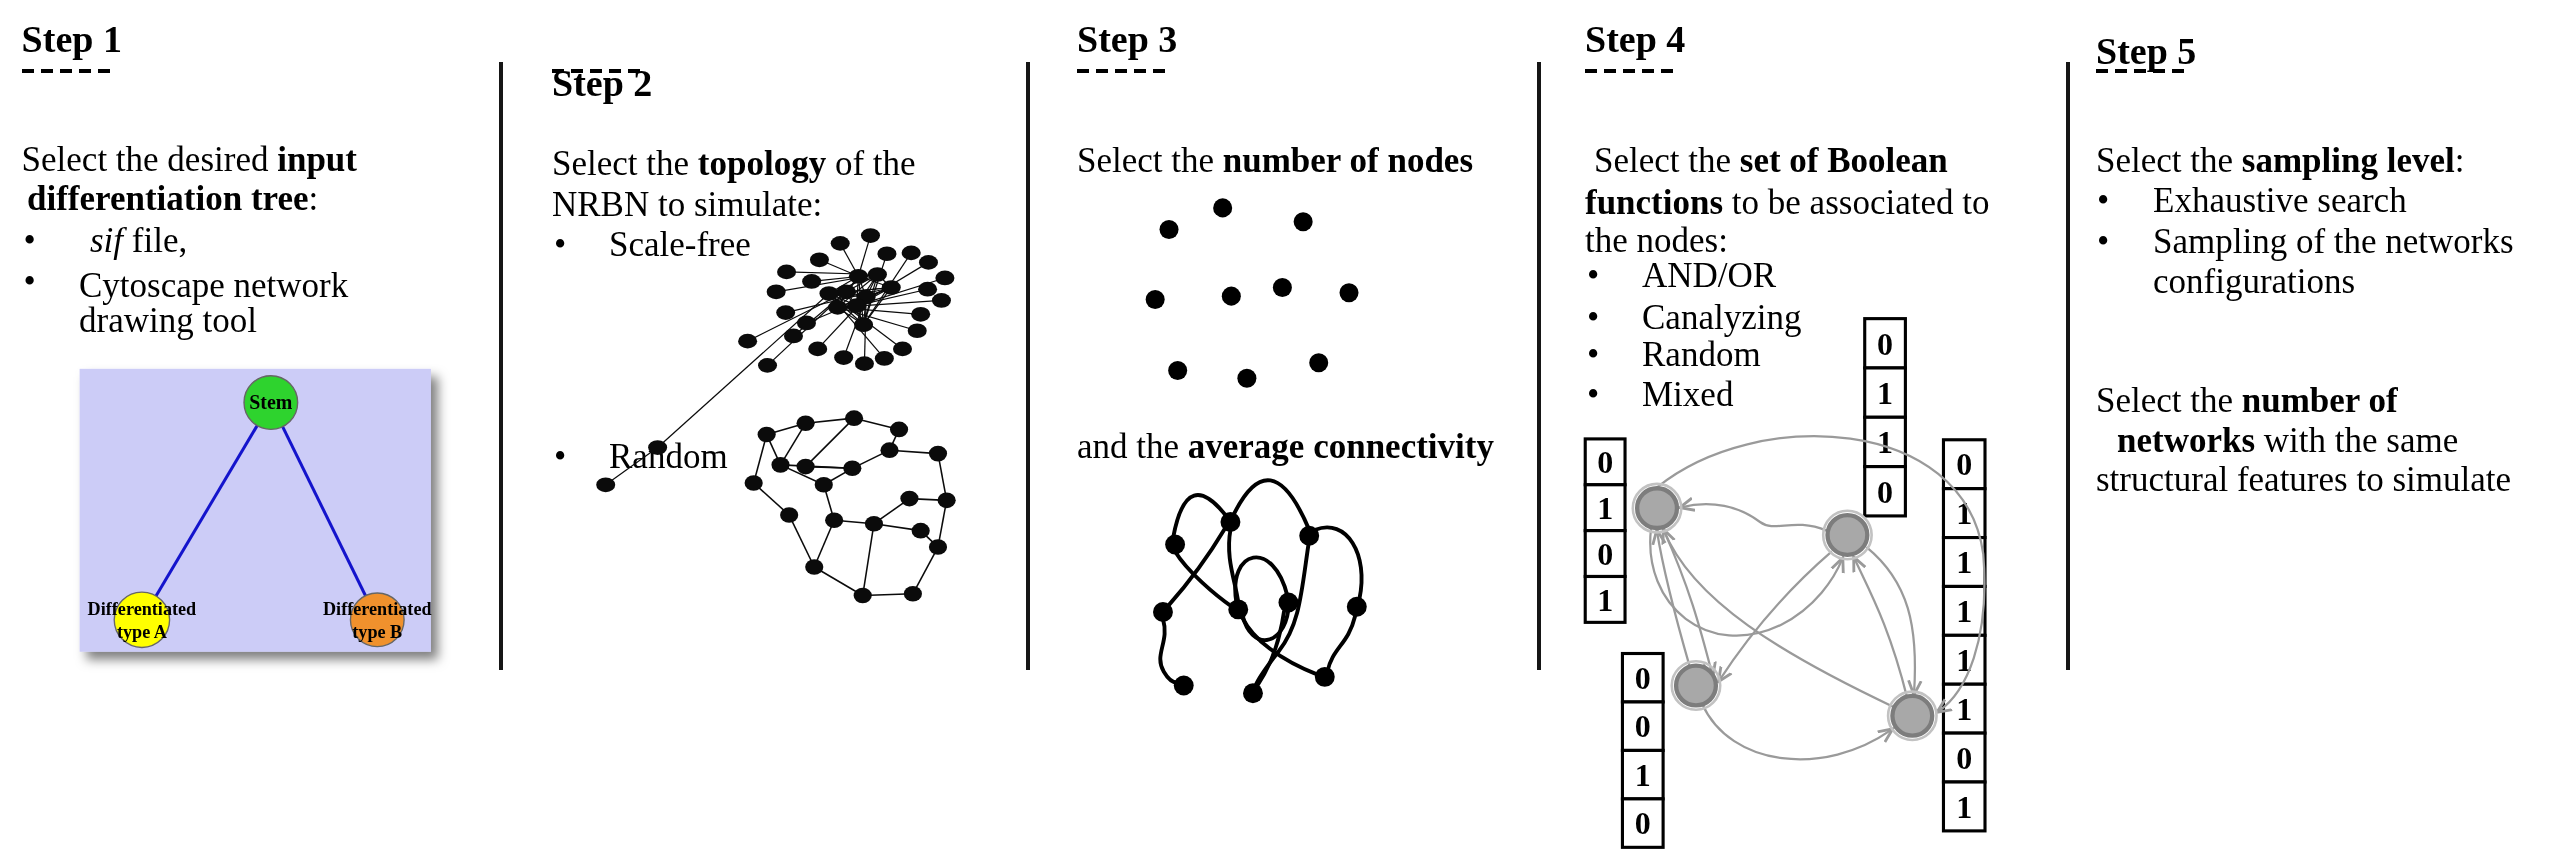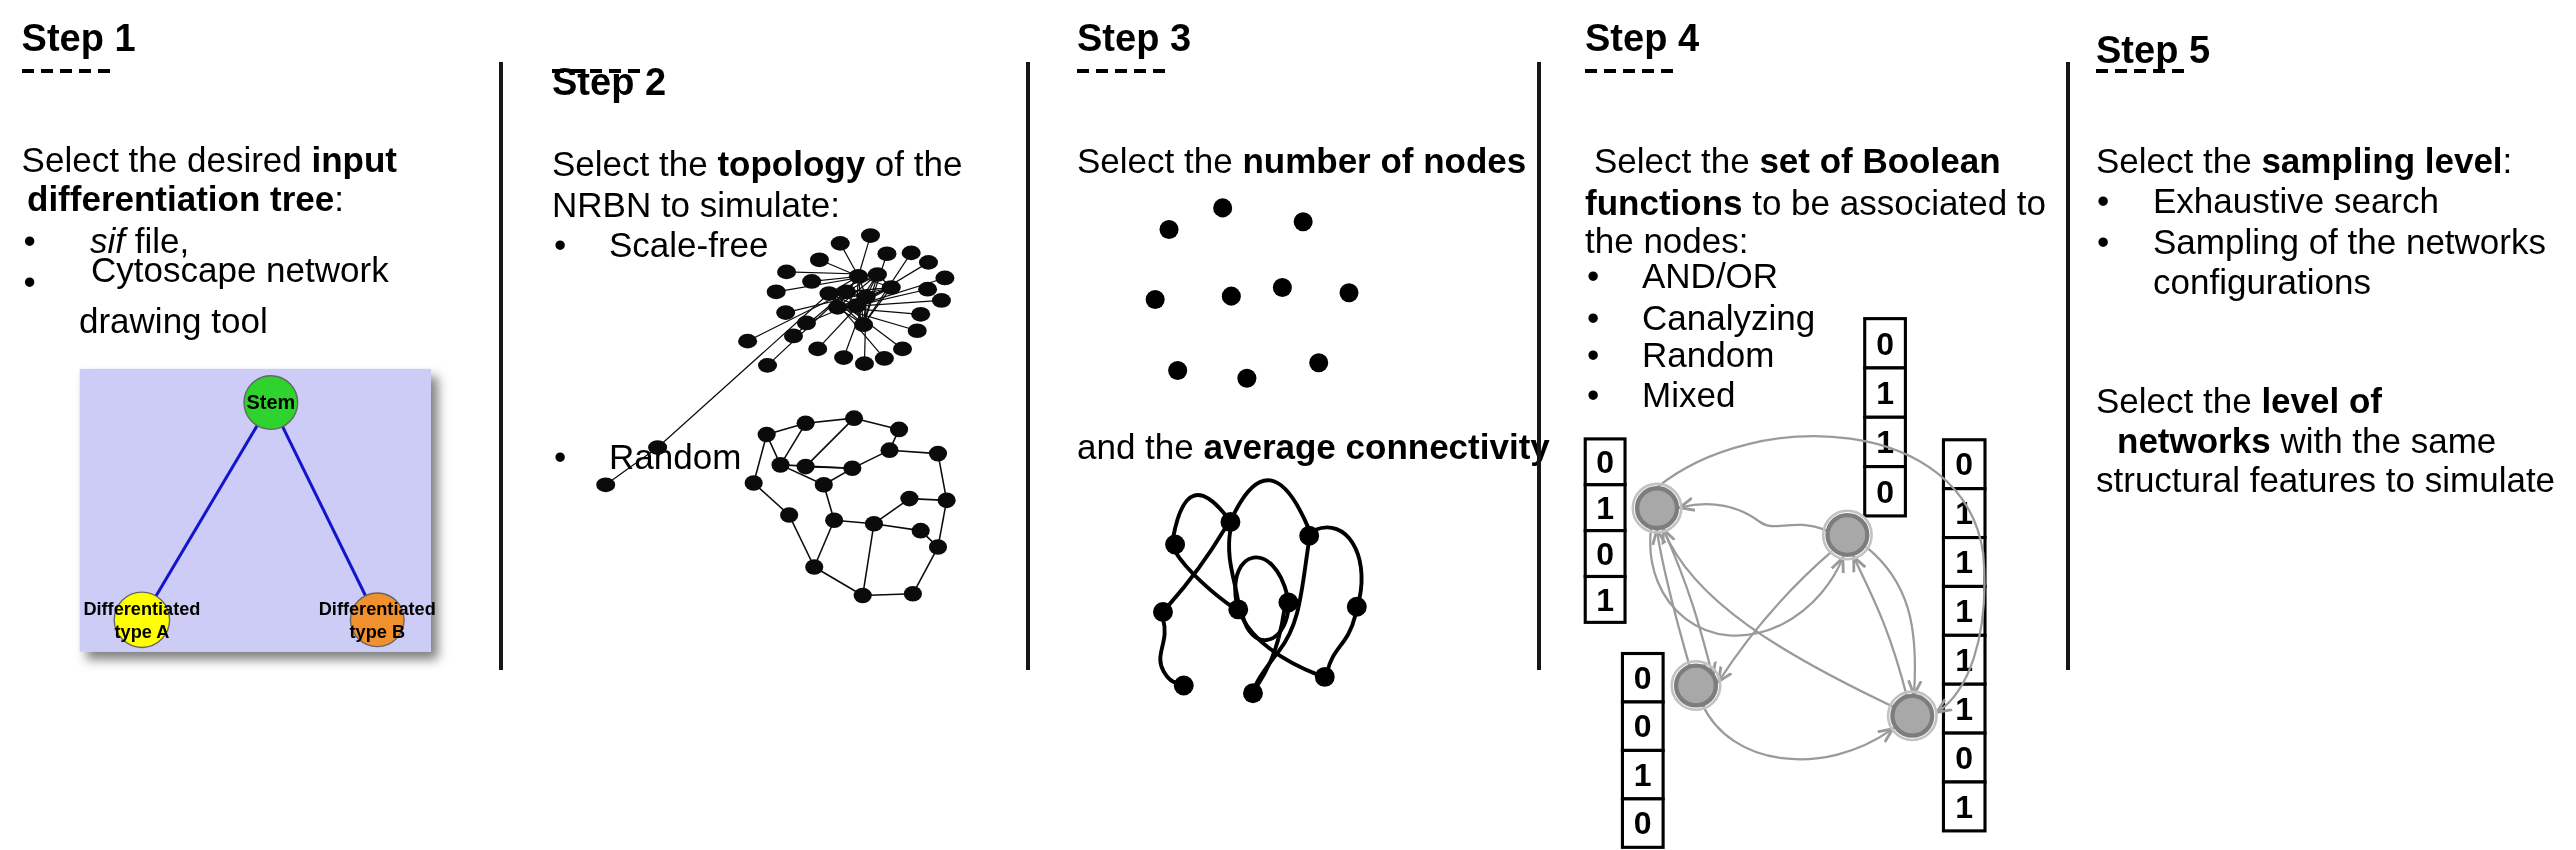--- a/index.html
+++ b/index.html
@@ -1,17 +1,17 @@
 <!DOCTYPE html>
 <html style="font-size:14px"><head>
 <meta charset="utf-8">
 <style>
   html,body{margin:0;padding:0;background:#fff;}
   body{width:2576px;height:851px;overflow:hidden;}
-  #canvas{position:relative;width:2576px;height:805px;font-family:Liberation Sans, sans-serif;color:#000;}
+  #canvas{position:relative;width:2576px;height:805px;font-family:Liberation Serif, serif;color:#000;}
   .step-title{position:absolute;top:17.3px;font-size:38px;font-weight:bold;white-space:nowrap;}
   .dashes{position:absolute;top:69px;display:flex;gap:7px;}
   .dash{width:12px;height:4.3px;background:#000;}
   .line{position:absolute;font-size:35px;white-space:nowrap;}
   .line .b{font-weight:bold;}
   .line .i{font-style:italic;margin-left:11px;}
   .bullet-dot{position:absolute;font-size:35px;}
   .divider{position:absolute;width:3.5px;background:#161616;}
   svg{position:absolute;left:0;top:0;}
 </style>
@@ -26,21 +26,21 @@
         <div class="dash"></div>
         <div class="dash"></div>
         <div class="dash"></div>
         <div class="dash"></div>
       </div>
       <div class="line" style="left: 21.6px; top: 140px;"><span>Select the desired </span><span class="b">input</span></div>
       <div class="line" style="left: 27px; top: 179px;"><span class="b">differentiation tree</span><span>:</span></div>
       <div class="bullet-dot" style="left: 23.4px; top: 221px;">•</div>
       <div class="line" style="left: 79px; top: 221px;"><span class="i">sif</span><span> file,</span></div>
       <div class="bullet-dot" style="left: 23.4px; top: 262px;">•</div>
-      <div class="line" style="left: 79px; top: 250px; margin-left: 12px;"><span>Cytoscape network</span></div>
+      <div class="line" style="left: 79px; top: 266px;"><span>Cytoscape network</span></div>
       <div class="line" style="left: 79px; top: 301px;"><span>drawing tool</span></div>
     </div>
     <div>
       <div class="step-title" style="left: 552px; margin-top: 44px;">Step 2</div>
       <div class="dashes" style="left: 552px;">
         <div class="dash"></div>
         <div class="dash"></div>
         <div class="dash"></div>
         <div class="dash"></div>
         <div class="dash"></div>
@@ -93,21 +93,21 @@
         <div class="dash"></div>
         <div class="dash"></div>
         <div class="dash"></div>
       </div>
       <div class="line" style="left: 2096px; top: 141px;"><span>Select the </span><span class="b">sampling level</span><span>:</span></div>
       <div class="bullet-dot" style="left: 2097px; top: 181px;">•</div>
       <div class="line" style="left: 2153px; top: 181px;"><span>Exhaustive search</span></div>
       <div class="bullet-dot" style="left: 2097px; top: 222px;">•</div>
       <div class="line" style="left: 2153px; top: 222px;"><span>Sampling of the networks</span></div>
       <div class="line" style="left: 2153px; top: 262px;"><span>configurations</span></div>
-      <div class="line" style="left: 2096px; top: 381px;"><span>Select the </span><span class="b">level of</span></div>
+      <div class="line" style="left: 2096px; top: 381px;"><span>Select the </span><span class="b">number of</span></div>
       <div class="line" style="left: 2096px; top: 421px; margin-left: 21px;"><span class="b">networks</span><span> with the same</span></div>
       <div class="line" style="left: 2096px; top: 460px;"><span>structural features to simulate</span></div>
     </div>
     <div class="divider" style="left: 499px; top: 62px; height: 608px; background: rgb(22, 22, 22);"></div>
     <div class="divider" style="left: 1026px; top: 62px; height: 608px; background: rgb(22, 22, 22);"></div>
     <div class="divider" style="left: 1537px; top: 62px; height: 608px; background: rgb(22, 22, 22);"></div>
     <div class="divider" style="left: 2066px; top: 62px; height: 608px; background: rgb(22, 22, 22);"></div>
     <svg width="2576" height="851" viewBox="0 0 2977 983">
       <defs>
         <filter id="shadow" x="-20%" y="-20%" width="150%" height="150%">

